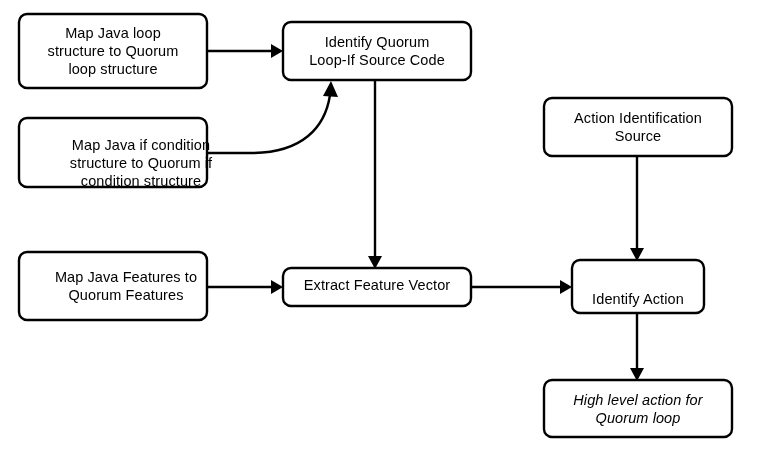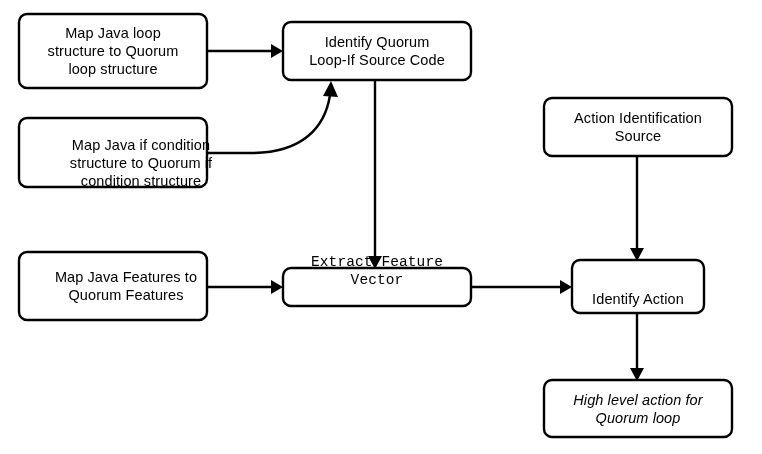--- a/index.html
+++ b/index.html
@@ -108,18 +108,18 @@
 loop structure</div>
       <div class="node-label" style="left: 283px; top: 22px; width: 188px; height: 58px; text-align: center;">Identify Quorum
 Loop-If Source Code</div>
       <div class="node-label" style="left: 19px; top: 128px; width: 188px; height: 69px; margin-left: 28px;">Map Java if condition
 structure to Quorum if
 condition structure</div>
       <div class="node-label" style="left: 544px; top: 98px; width: 188px; height: 58px;">Action Identification
 Source</div>
       <div class="node-label" style="left: 32px; top: 252px; width: 188px; height: 68px;">Map Java Features  to
 Quorum Features</div>
-      <div class="node-label" style="left: 283px; top: 252px; width: 188px; height: 38px; font-family: Liberation Mono, monospace;">Extract Feature Vector</div>
+      <div class="node-label" style="left: 283px; top: 266px; width: 188px; height: 38px;">Extract Feature Vector</div>
       <div class="node-label" style="left: 572px; top: 260px; width: 132px; height: 53px; margin-top: 12px;">Identify Action</div>
       <div class="node-label" style="left: 544px; top: 380px; width: 188px; height: 57px; font-style: italic;">High level action for
 Quorum loop</div>
     </div>
 </div>
 
 </body></html>

